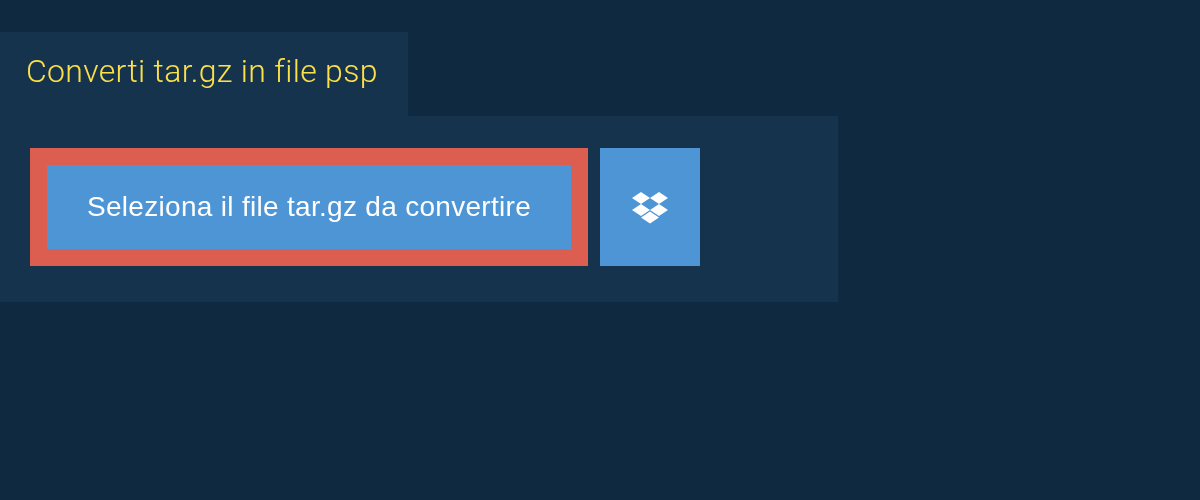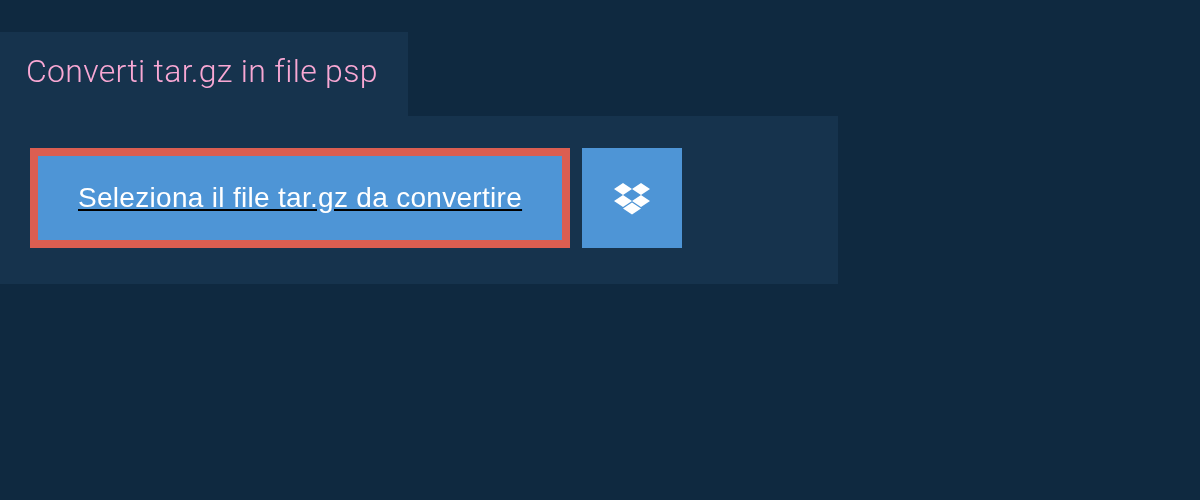--- a/index.html
+++ b/index.html
@@ -12,42 +12,41 @@
       font-family: -apple-system, BlinkMacSystemFont, "Segoe UI", Roboto, sans-serif;
       width: 1200px;
       height: 500px;
       overflow: hidden;
     }
     .tab-container {
       padding-top: 32px;
     }
     .tab {
       background: #16334d;
-      color: #f9a8d4;
+      color: #fde047;
       font-size: 32px;
       font-weight: 300;
       padding: 20px 30px 26px 26px;
       display: inline-block;
       letter-spacing: 0.3px;
     }
     .content-area {
       background: #16334d;
       padding: 32px 30px 36px 30px;
       width: 838px;
     }
     .button-group {
       display: flex;
       gap: 12px;
       align-items: stretch;
     }
     .highlight-wrapper {
       background: #db5e51;
-      padding: 8px;
+      padding: 17px;
       display: inline-block;
-      text-decoration: underline;
     }
     .select-file-button {
       background: #4e95d6;
       color: #ffffff;
       font-size: 28px;
       font-weight: 300;
       border: none;
       padding: 26px 40px;
       cursor: pointer;
       letter-spacing: 0.3px;

